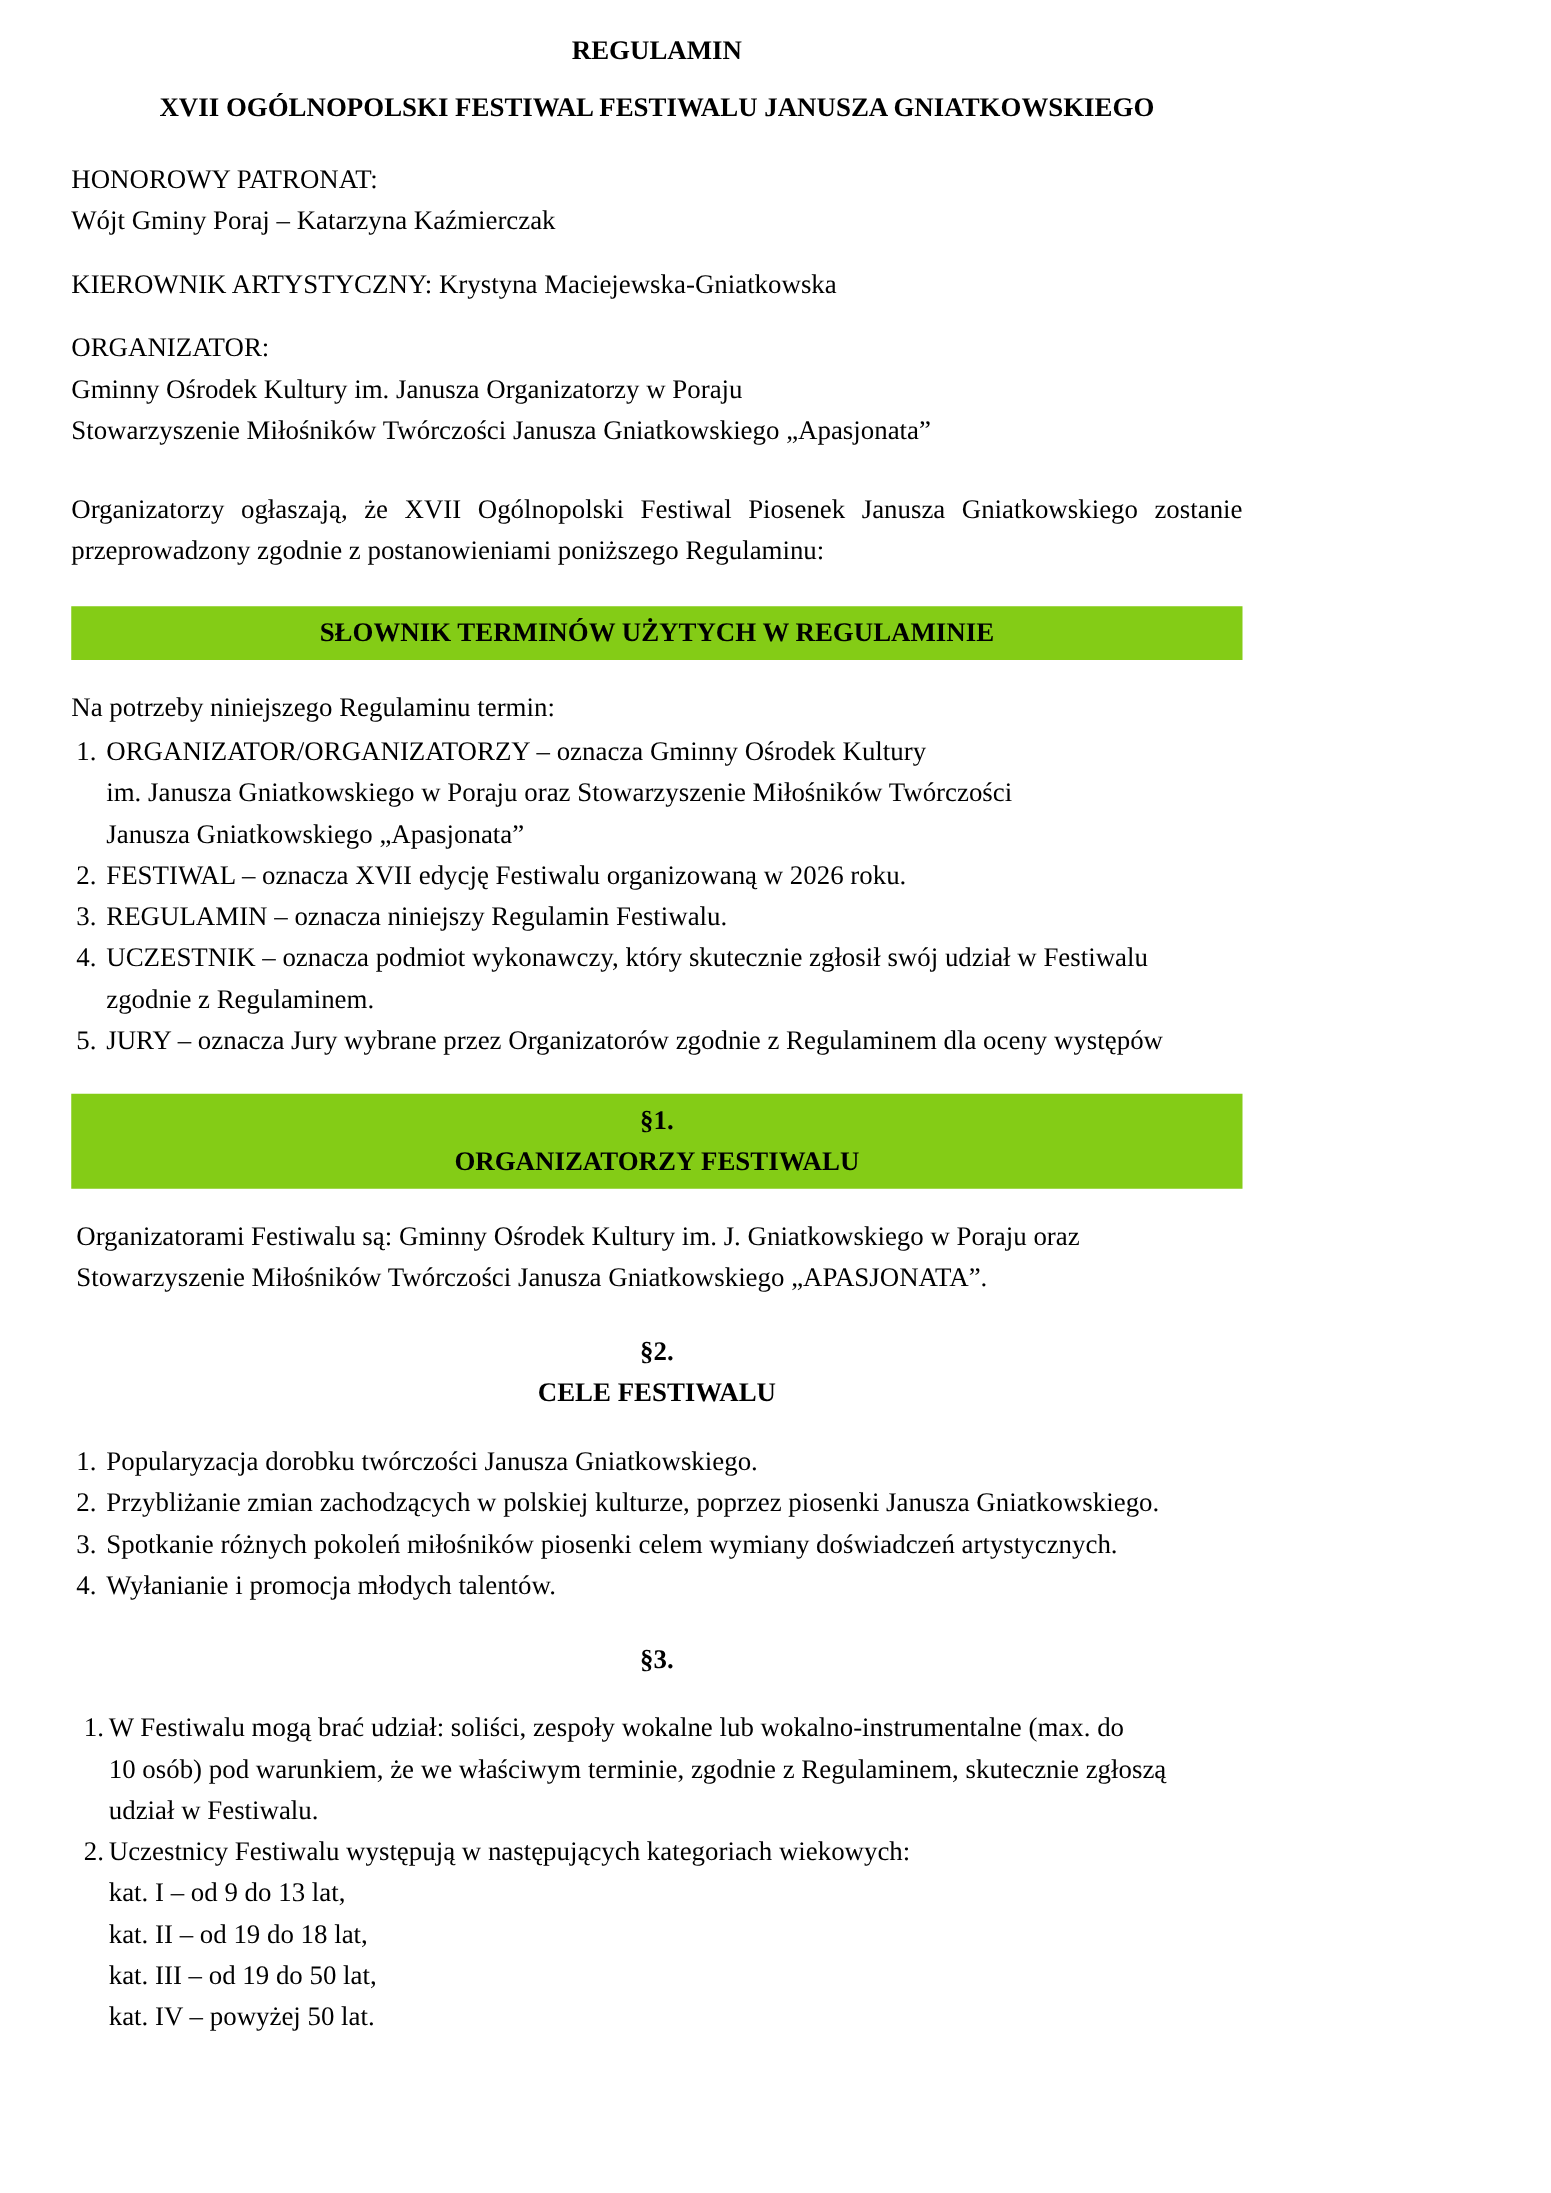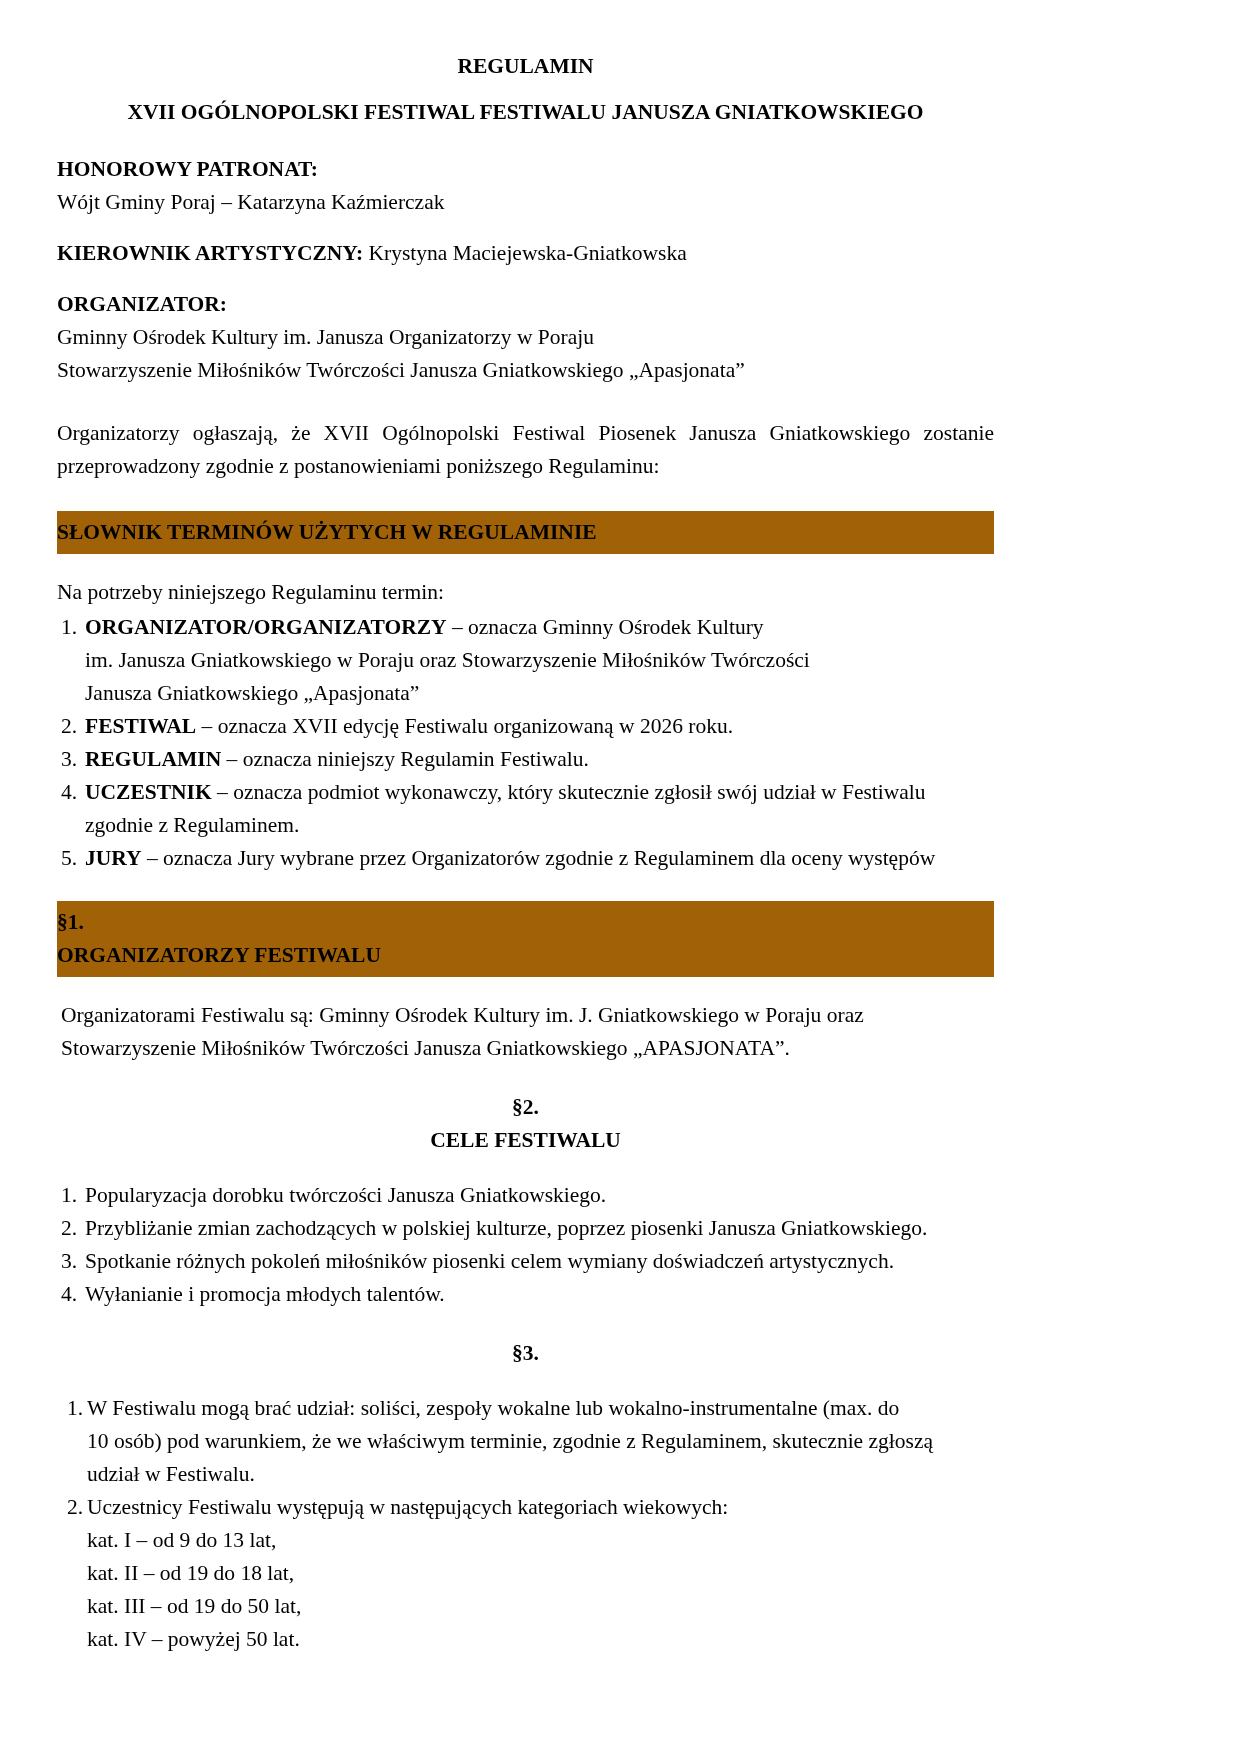--- a/index.html
+++ b/index.html
@@ -13,24 +13,24 @@
     overflow: hidden;
     color: #000000;
     font-family: "Liberation Serif", "DejaVu Serif", serif;
     font-size: 21.5px;
     line-height: 33px;
   }
   .page {
     box-sizing: border-box;
     width: 1051px;
     height: 1754px;
-    padding: 50px 57px 20px 57px;
+    padding: 24px 57px 20px 57px;
     background: #ffffff;
   }
-  .bold { font-weight: bold; }
+  .bold { font-weight: normal; }
 
   .doc-title {
     text-align: center;
     font-weight: bold;
     margin: 0 0 13px 0;
   }
   .doc-subtitle {
     text-align: center;
     font-weight: bold;
     margin: 0 0 24px 0;
@@ -38,21 +38,22 @@
   .block { margin: 0 0 18px 0; }
   .line { margin: 0; }
 
   .intro-par { margin: 30px 0 28px 0; }
   .justify-full {
     text-align: justify;
     text-align-last: justify;
   }
 
   .section-bar {
-    background: #a16207;
+    background: #84cc16;
+    text-align: center;
     font-weight: bold;
     padding: 5px 0;
     margin: 26px 0 22px 0;
   }
   .section-bar .bar-line { margin: 0; }
 
   .section-head {
     text-align: center;
     font-weight: bold;
     margin: 26px 0 22px 0;

